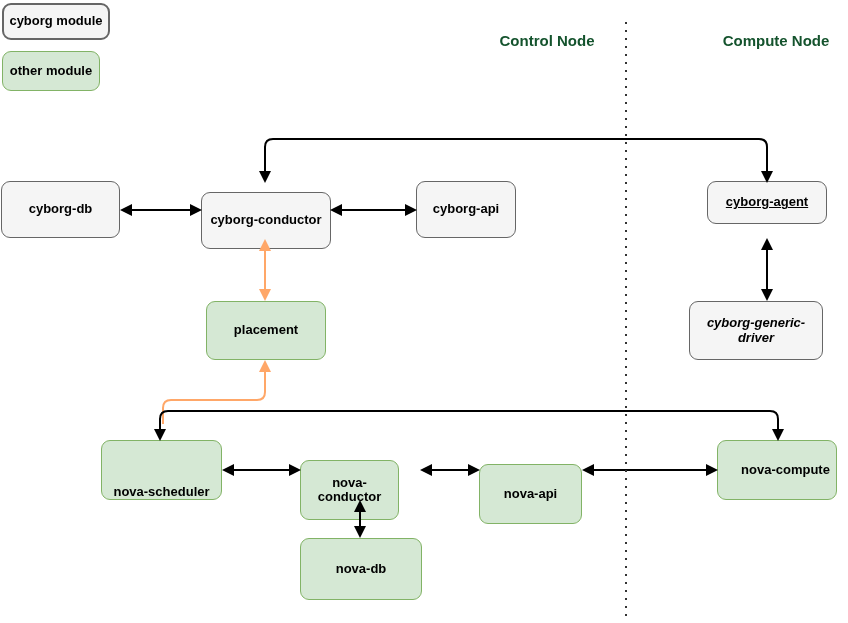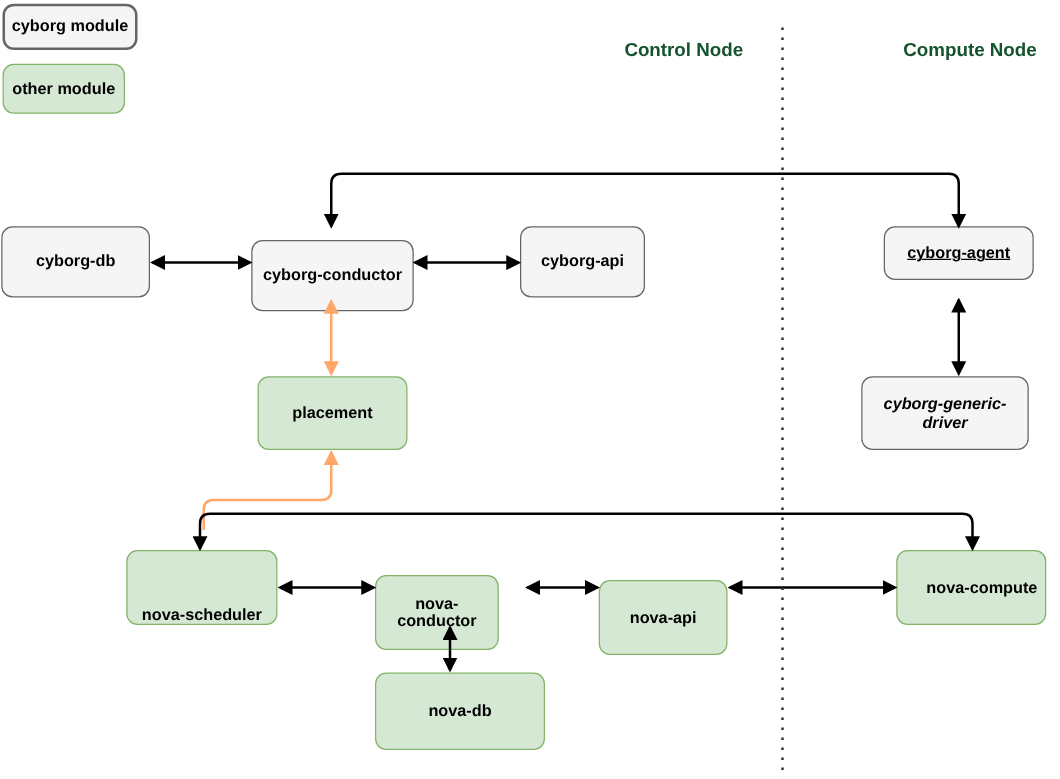--- a/index.html
+++ b/index.html
@@ -60,21 +60,21 @@
       </div>
       <div class="node other" style="left: 300px; top: 440px; width: 99px; height: 60px; margin-top: 20px;">
         <span>nova-conductor</span>
       </div>
       <div class="node other" style="left: 479px; top: 440px; width: 103px; height: 60px; margin-top: 24px;">
         <span>nova-api</span>
       </div>
       <div class="node other" style="left: 717px; top: 440px; width: 120px; height: 60px; padding-left: 17px;">
         <span>nova-compute</span>
       </div>
-      <div class="node other" style="left: 300px; top: 538px; width: 136px; height: 62px; text-align: right;">
+      <div class="node other" style="left: 300px; top: 538px; width: 122px; height: 62px; text-align: right;">
         <span>nova-db</span>
       </div>
     </div>
 
   <svg id="edge-layer" width="848" height="623">
       <defs>
         <marker id="ah-black-end" viewBox="0 0 12 12" refX="10" refY="6" markerWidth="12" markerHeight="12" markerUnits="userSpaceOnUse" orient="auto">
           <path d="M0,0 L12,6 L0,12 Z" fill="#000000"></path>
         </marker>
         <marker id="ah-black-start" viewBox="0 0 12 12" refX="10" refY="6" markerWidth="12" markerHeight="12" markerUnits="userSpaceOnUse" orient="auto-start-reverse">

